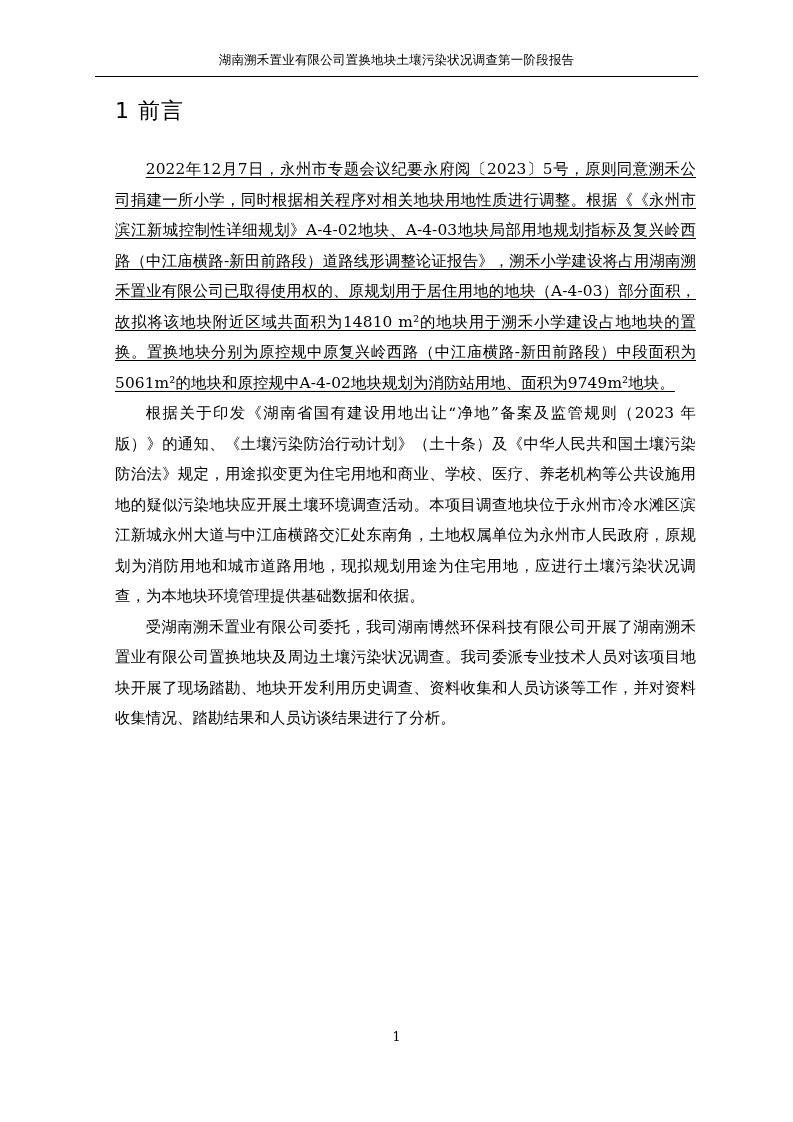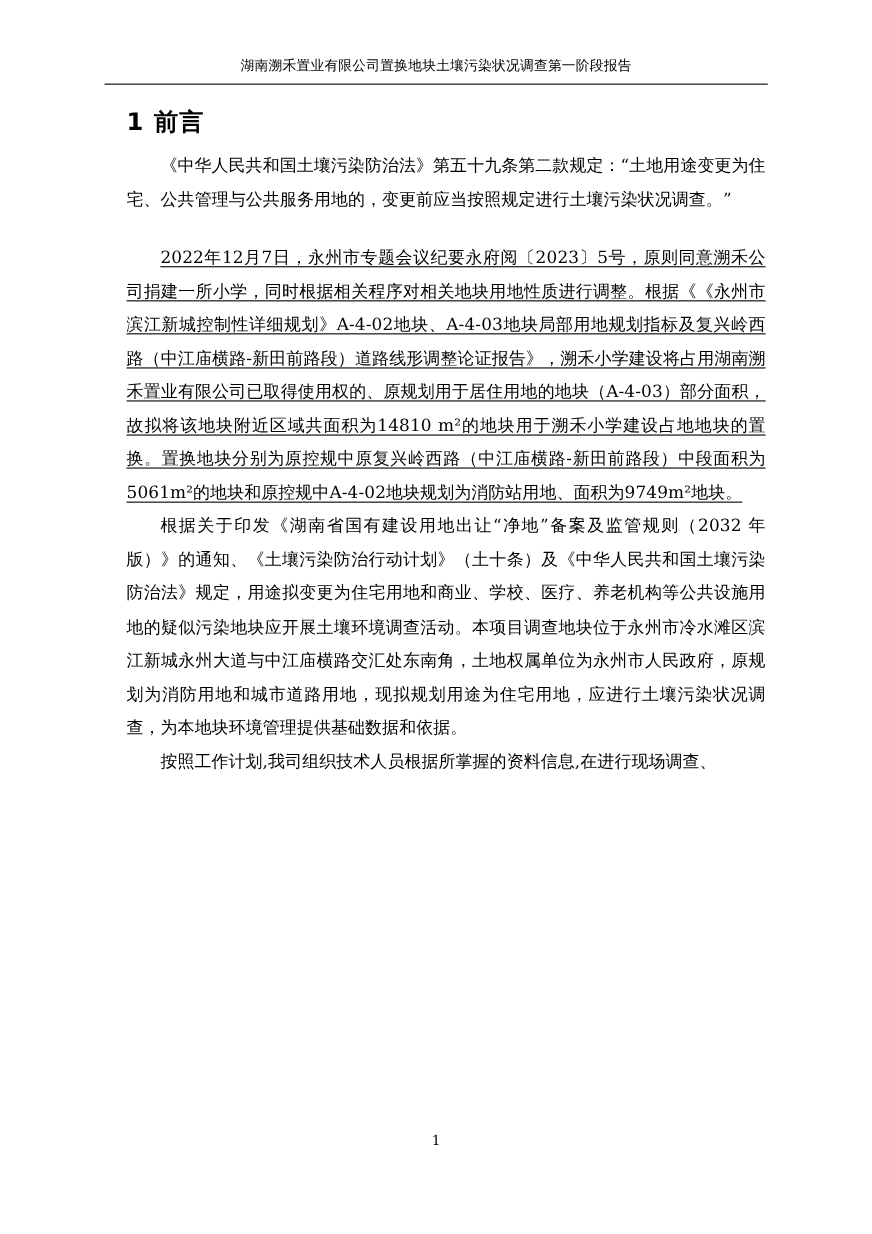--- a/index.html
+++ b/index.html
@@ -42,22 +42,22 @@
     height: 0;
   }
   .content {
     position: absolute;
     top: 96px;
     left: 115px;
     right: 97px;
   }
   h1.title {
     font-size: 22px;
-    font-weight: bold;
-    margin: 0 0 9px 0;
+    font-weight: normal;
+    margin: 0 0 28px 0;
     letter-spacing: 1px;
     font-family: "DejaVu Sans", "Liberation Sans", sans-serif;
   }
   p.para {
     font-size: 15.4px;
     line-height: 30.5px;
     margin: 0;
     text-align: justify;
     text-justify: inter-ideograph;
     text-indent: 2em;
@@ -82,21 +82,20 @@
 <body>
 
 <div class="page">
 
   <div class="header">湖南溯禾置业有限公司置换地块土壤污染状况调查第一阶段报告</div>
   <div class="header-rule"></div>
 
   <div class="content">
     <h1 class="title">1 前言</h1>
 
-    <p class="para">《中华人民共和国土壤污染防治法》第五十九条第二款规定：“土地用途变更为住宅、公共管理与公共服务用地的，变更前应当按照规定进行土壤污染状况调查。”</p>
     <p class="para underlined">2022年12月7日，永州市专题会议纪要永府阅〔2023〕5号，原则同意溯禾公司捐建一所小学，同时根据相关程序对相关地块用地性质进行调整。根据《《永州市滨江新城控制性详细规划》A-4-02地块、A-4-03地块局部用地规划指标及复兴岭西路（中江庙横路-新田前路段）道路线形调整论证报告》，溯禾小学建设将占用湖南溯禾置业有限公司已取得使用权的、原规划用于居住用地的地块（A-4-03）部分面积，故拟将该地块附近区域共面积为14810 m²的地块用于溯禾小学建设占地地块的置换。置换地块分别为原控规中原复兴岭西路（中江庙横路-新田前路段）中段面积为5061m²的地块和原控规中A-4-02地块规划为消防站用地、面积为9749m²地块。</p>
-    <p class="para">根据关于印发《湖南省国有建设用地出让“净地”备案及监管规则（2032 年版）》的通知、《土壤污染防治行动计划》（土十条）及《中华人民共和国土壤污染防治法》规定，用途拟变更为住宅用地和商业、学校、医疗、养老机构等公共设施用地的疑似污染地块应开展土壤环境调查活动。本项目调查地块位于永州市冷水滩区滨江新城永州大道与中江庙横路交汇处东南角，土地权属单位为永州市人民政府，原规划为消防用地和城市道路用地，现拟规划用途为住宅用地，应进行土壤污染状况调查，为本地块环境管理提供基础数据和依据。</p>
-    <p class="para">按照工作计划,我司组织技术人员根据所掌握的资料信息,在进行现场调查、</p>
+    <p class="para">根据关于印发《湖南省国有建设用地出让“净地”备案及监管规则（2023 年版）》的通知、《土壤污染防治行动计划》（土十条）及《中华人民共和国土壤污染防治法》规定，用途拟变更为住宅用地和商业、学校、医疗、养老机构等公共设施用地的疑似污染地块应开展土壤环境调查活动。本项目调查地块位于永州市冷水滩区滨江新城永州大道与中江庙横路交汇处东南角，土地权属单位为永州市人民政府，原规划为消防用地和城市道路用地，现拟规划用途为住宅用地，应进行土壤污染状况调查，为本地块环境管理提供基础数据和依据。</p>
+    <p class="para">受湖南溯禾置业有限公司委托，我司湖南博然环保科技有限公司开展了湖南溯禾置业有限公司置换地块及周边土壤污染状况调查。我司委派专业技术人员对该项目地块开展了现场踏勘、地块开发利用历史调查、资料收集和人员访谈等工作，并对资料收集情况、踏勘结果和人员访谈结果进行了分析。</p>
   </div>
 
   <div class="pagenum">1</div>
 
 </div>
 
 </body></html>

